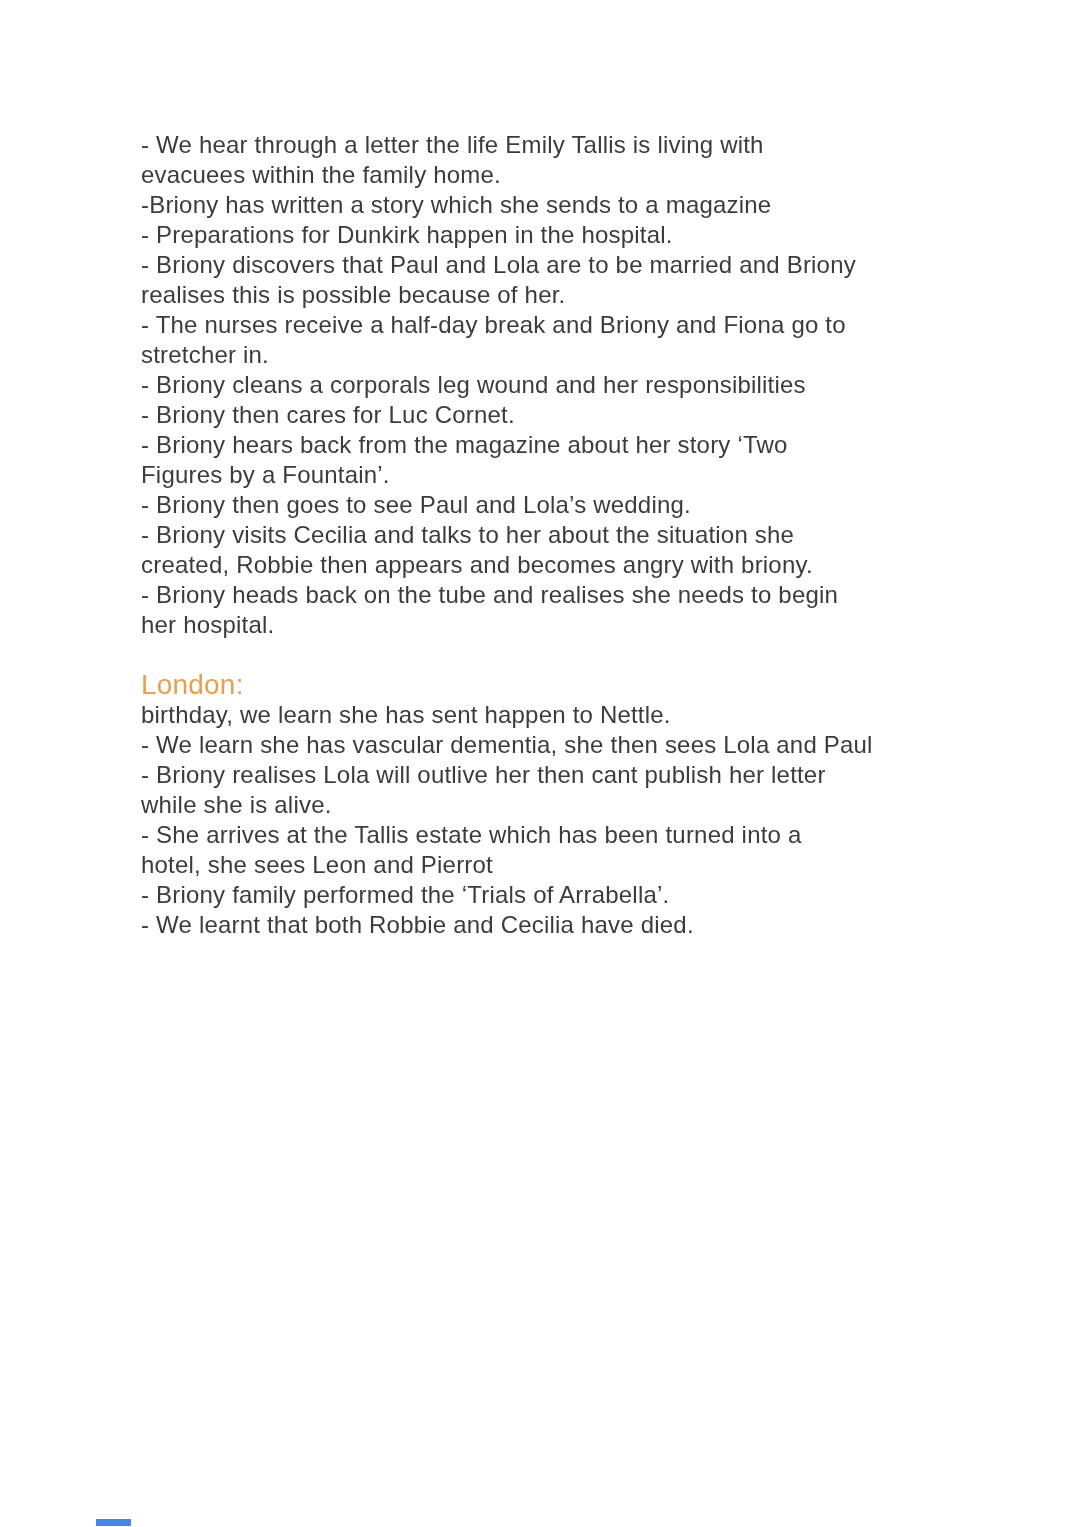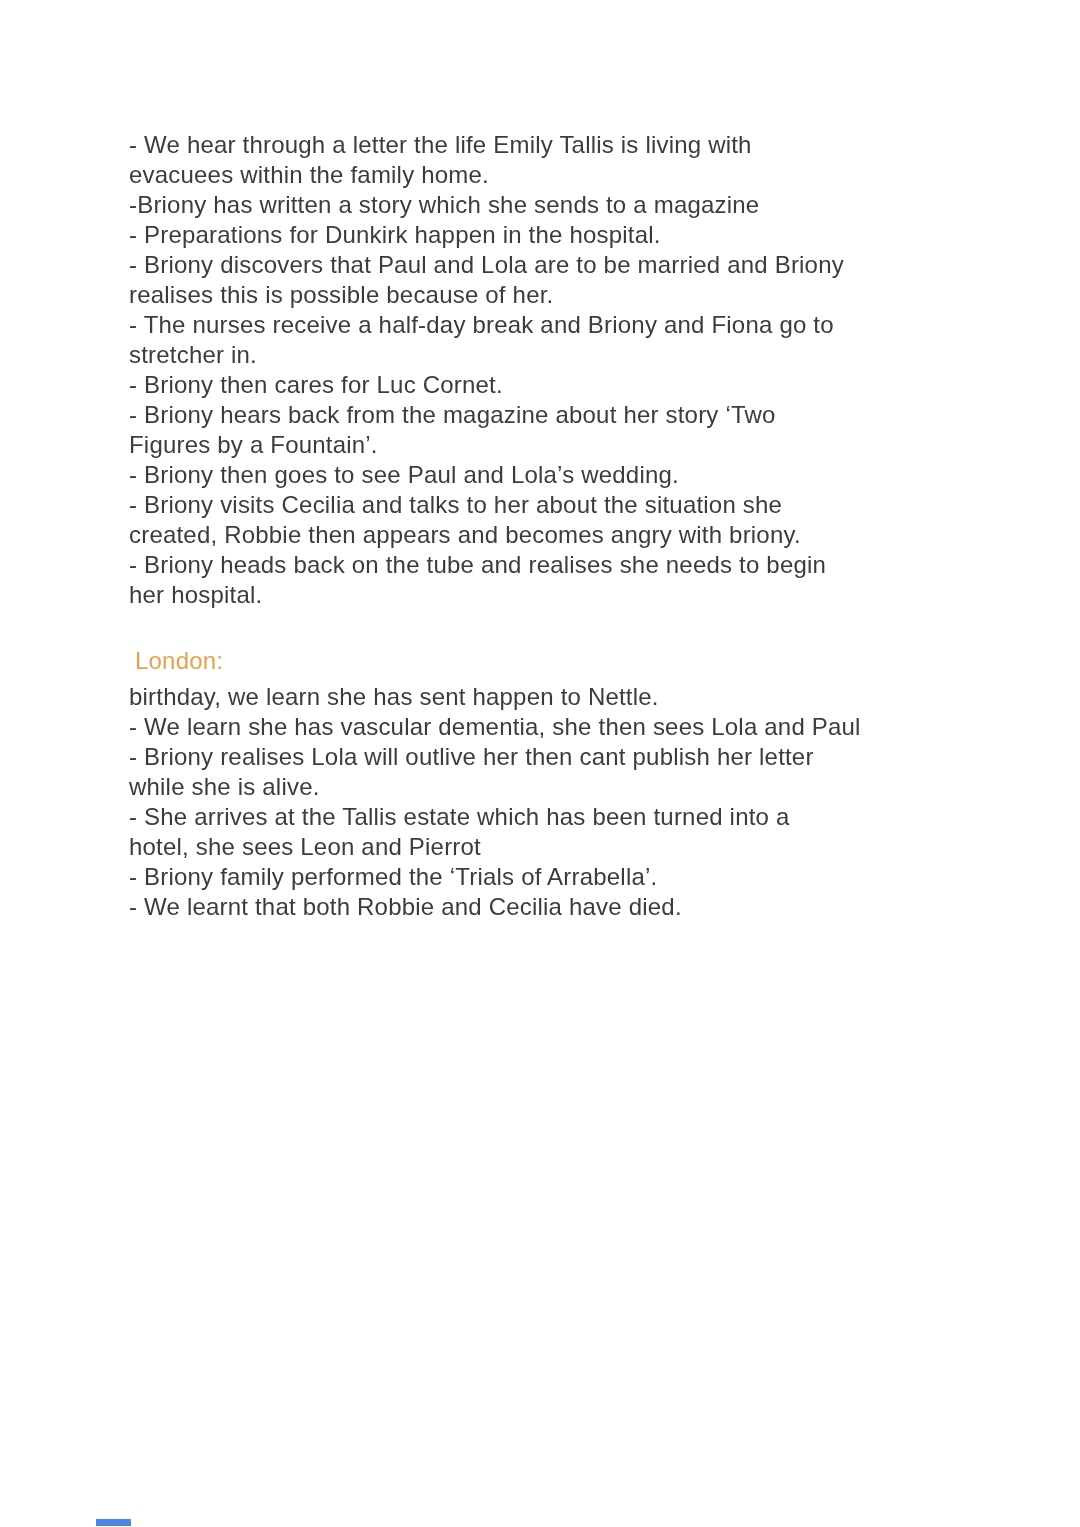--- a/index.html
+++ b/index.html
@@ -14,44 +14,44 @@
     overflow: hidden;
     font-family: "Liberation Sans", "DejaVu Sans", sans-serif;
   }
   .doc-page {
     position: absolute;
     inset: 0;
     background: #ffffff;
   }
   .text-block {
     position: absolute;
-    left: 129px;
+    left: 141px;
     top: 130px;
     right: 60px;
   }
   .line {
     margin: 0;
     padding: 0;
     height: 30px;
     line-height: 30px;
     font-size: 24px;
     letter-spacing: 0.2px;
     color: #3c3c3c;
     white-space: pre;
     font-weight: 400;
   }
   .section-gap {
     height: 30px;
   }
   .section-heading {
-    margin: 6px;
+    margin: 0;
     padding: 0;
     height: 30px;
     line-height: 30px;
-    font-size: 24px;
+    font-size: 28px;
     letter-spacing: 0.2px;
     font-weight: 400;
     color: #e7a04d;
     white-space: pre;
   }
   .blue-fragment {
     position: absolute;
     left: 96px;
     bottom: 1px;
     width: 35px;
@@ -67,20 +67,21 @@
 
     <div>
       <p class="line">- We hear through a letter the life Emily Tallis is living with</p>
       <p class="line">evacuees within the family home.</p>
       <p class="line">-Briony has written a story which she sends to a magazine</p>
       <p class="line">- Preparations for Dunkirk happen in the hospital.</p>
       <p class="line">- Briony discovers that Paul and Lola are to be married and Briony</p>
       <p class="line">realises this is possible because of her.</p>
       <p class="line">- The nurses receive a half-day break and Briony and Fiona go to</p>
       <p class="line">stretcher in.</p>
+      <p class="line">- Briony cleans a corporals leg wound and her responsibilities</p>
       <p class="line">- Briony then cares for Luc Cornet.</p>
       <p class="line">- Briony hears back from the magazine about her story ‘Two</p>
       <p class="line">Figures by a Fountain’.</p>
       <p class="line">- Briony then goes to see Paul and Lola’s wedding.</p>
       <p class="line">- Briony visits Cecilia and talks to her about the situation she</p>
       <p class="line">created, Robbie then appears and becomes angry with briony.</p>
       <p class="line">- Briony heads back on the tube and realises she needs to begin</p>
       <p class="line">her hospital.</p>
     </div>
 

